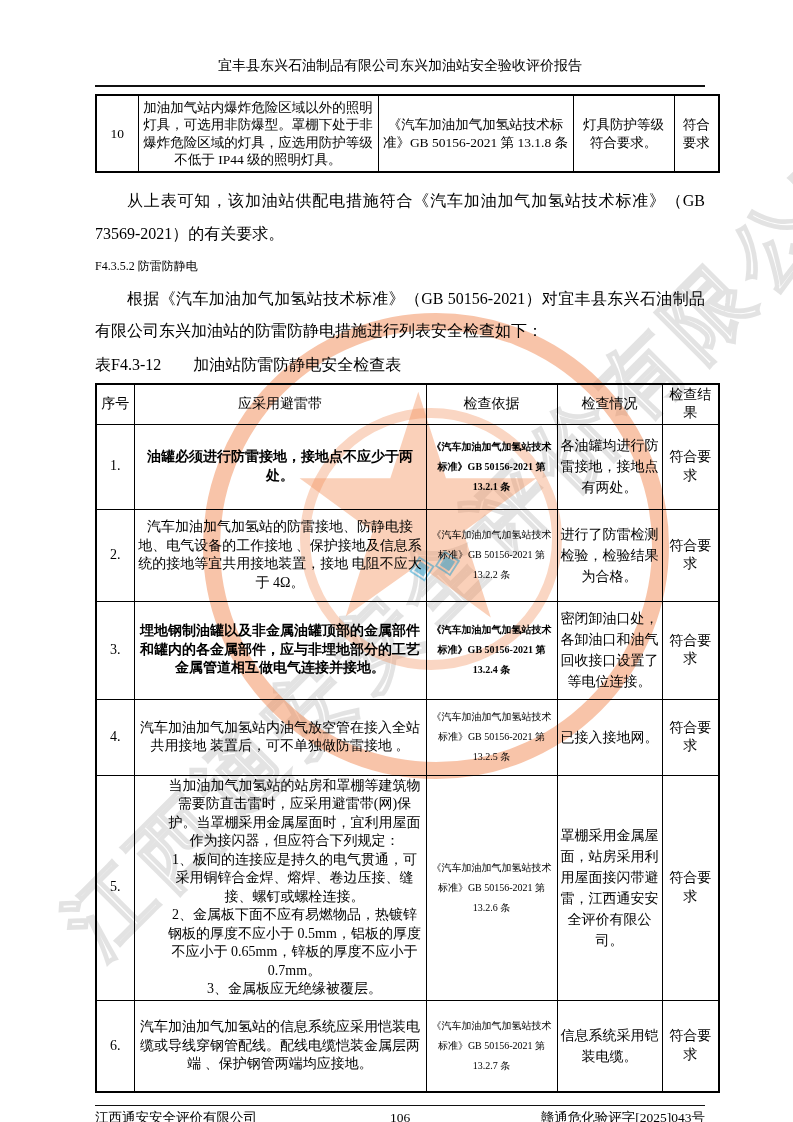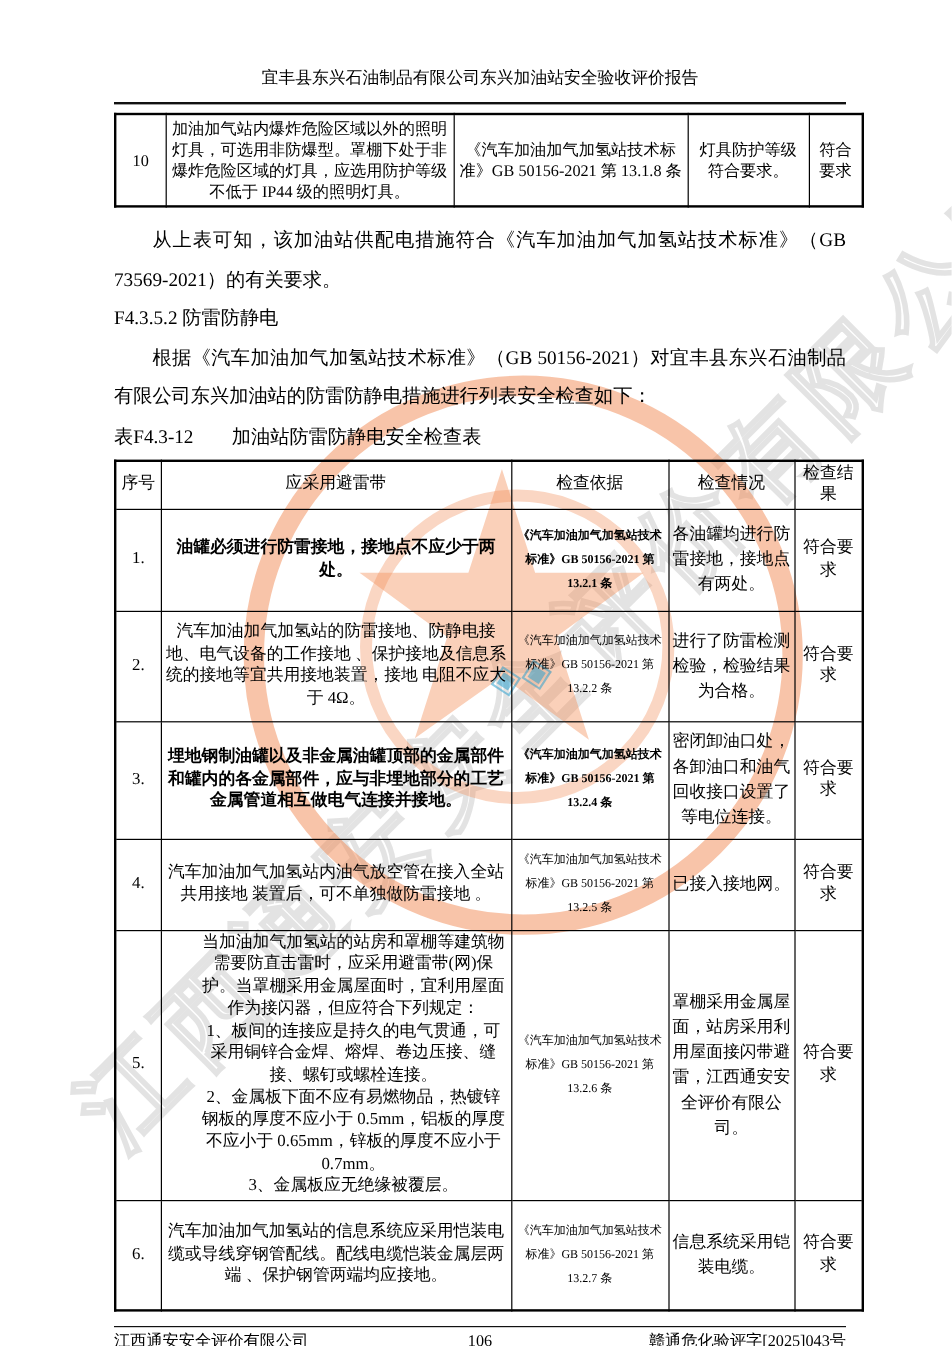--- a/index.html
+++ b/index.html
@@ -48,21 +48,21 @@
   .t-main{border:2px solid #000;}
   .t-main td{font-size:14px;line-height:18.5px;}
   .t-main td.c-basis{font-size:10px;line-height:20px;}
   .t-main td.c-sit{line-height:21px;}
   .no-cell{font-size:12.5px;}
   .bold{font-weight:bold;}
   .row5-content{line-height:17.4px;font-size:13.5px;padding-left:32px;}
   .para{font-size:16px;line-height:32.5px;text-align:justify;margin:0;}
   .indent{text-indent:2em;}
   .p-first{margin-top:12px;}
-  .sec-head{font-size:16px;line-height:32.5px;margin:0;}
+  .sec-head{font-size:12px;line-height:32.5px;margin:0;}
   .tbl-caption{font-size:16px;line-height:30px;text-align:left;margin:2px 0 3px 0;}
   .doc-footer-rule{width:100%;border-bottom:1.5px solid #111;margin-top:12px;}
   .doc-footer{display:flex;justify-content:space-between;align-items:baseline;
               font-size:13.5px;line-height:20px;margin-top:2px;}
   .doc-footer .pg{position:absolute;left:0;right:0;text-align:center;}
   .doc-footer{position:relative;}
 </style>
 </head>
 <body>
 

